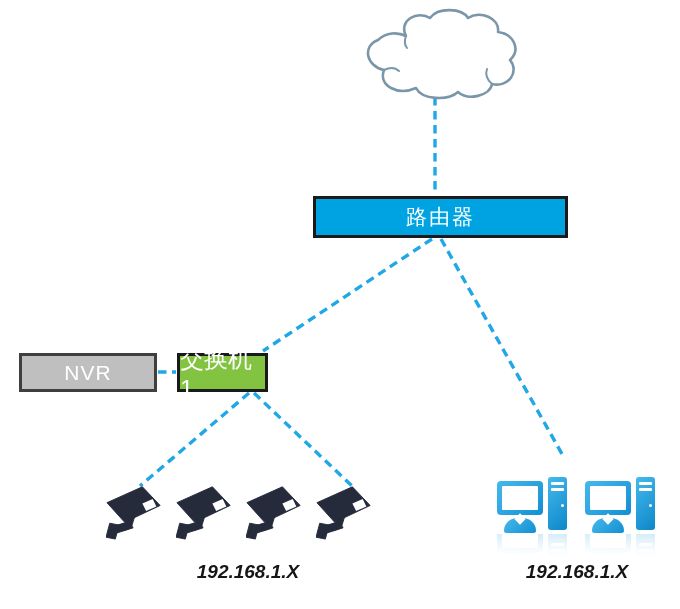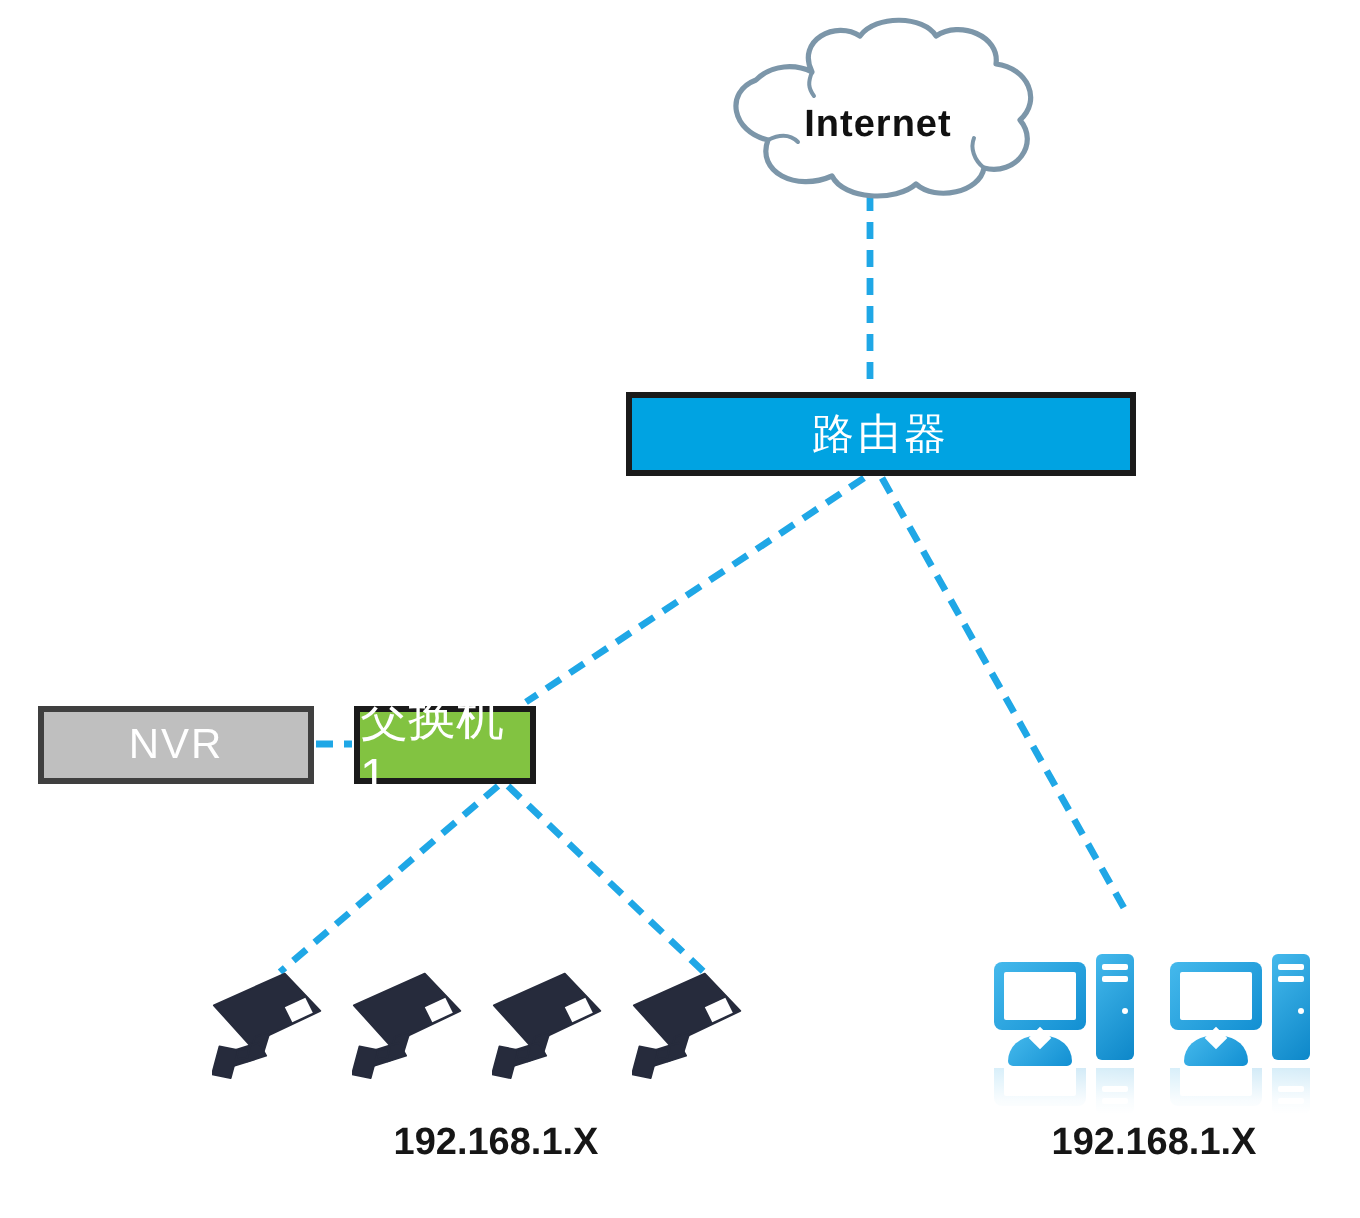--- a/index.html
+++ b/index.html
@@ -44,21 +44,21 @@
     background:linear-gradient(135deg,#45b9ec 0%,#0d87c9 100%);}
   .pc-stripe{height:3px;background:#fff;margin:3px 3px 0 3px;border-radius:1px;}
   .pc-stripe:first-child{margin-top:5px;}
   .pc-dot{position:absolute;right:3px;top:27px;width:3px;height:3px;background:#fff;border-radius:50%;}
   .pc-reflection{position:absolute;left:0;top:57px;width:70px;height:23px;overflow:hidden;}
   .pc-reflection .pc-icon{position:absolute;left:0;top:-33px;transform:scaleY(-1);transform-origin:center;opacity:.35;}
   .pc-reflection::after{content:"";position:absolute;inset:0;
     background:linear-gradient(to bottom,rgba(255,255,255,.45) 0%,rgba(255,255,255,.9) 70%,#fff 100%);}
   
   .ip-label{position:absolute;top:561px;width:200px;text-align:center;
-    font-size:19px;font-weight:bold;color:#161616;}
+    font-size:19px;font-weight:bold;color:#161616;font-style:italic;}
   .ip-label.cams{left:148px;}
   .ip-label.pcs{left:477px;}
 </style>
 </head>
 <body>
 
 <div class="canvas">
 
   <svg class="wires">
     <line x1="435" y1="97" x2="435" y2="195"></line>
@@ -71,21 +71,20 @@
 
   <div class="cloud">
     <svg viewBox="0 0 162 92">
       <path d="M 48,28 C 40,12 60,2 72,10 C 80,-1 104,0 110,10 C 122,2 142,10 140,24
                C 156,26 163,42 152,52 C 162,64 150,80 134,76 C 132,88 110,93 100,84
                C 90,93 64,92 58,80 C 40,88 20,78 26,62 C 8,58 4,38 20,32 C 28,24 40,24 48,28 Z" fill="#ffffff" stroke="#7c96a9" stroke-width="2.6" stroke-linejoin="round"></path>
       <path d="M 26,62 C 32,59 37,59 41,63" fill="none" stroke="#7c96a9" stroke-width="2" stroke-linecap="round"></path>
       <path d="M 134,76 C 129,72 127,66 129,61" fill="none" stroke="#7c96a9" stroke-width="2" stroke-linecap="round"></path>
       <path d="M 48,28 C 46,33 46,36 49,40" fill="none" stroke="#7c96a9" stroke-width="2" stroke-linecap="round"></path>
     </svg>
-    <div class="cloud-label">Internet</div>
   </div>
 
   <div class="node node-nvr">
     <span>NVR</span>
   </div>
 
   <div class="node node-router">
     <span>路由器</span>
   </div>
 

